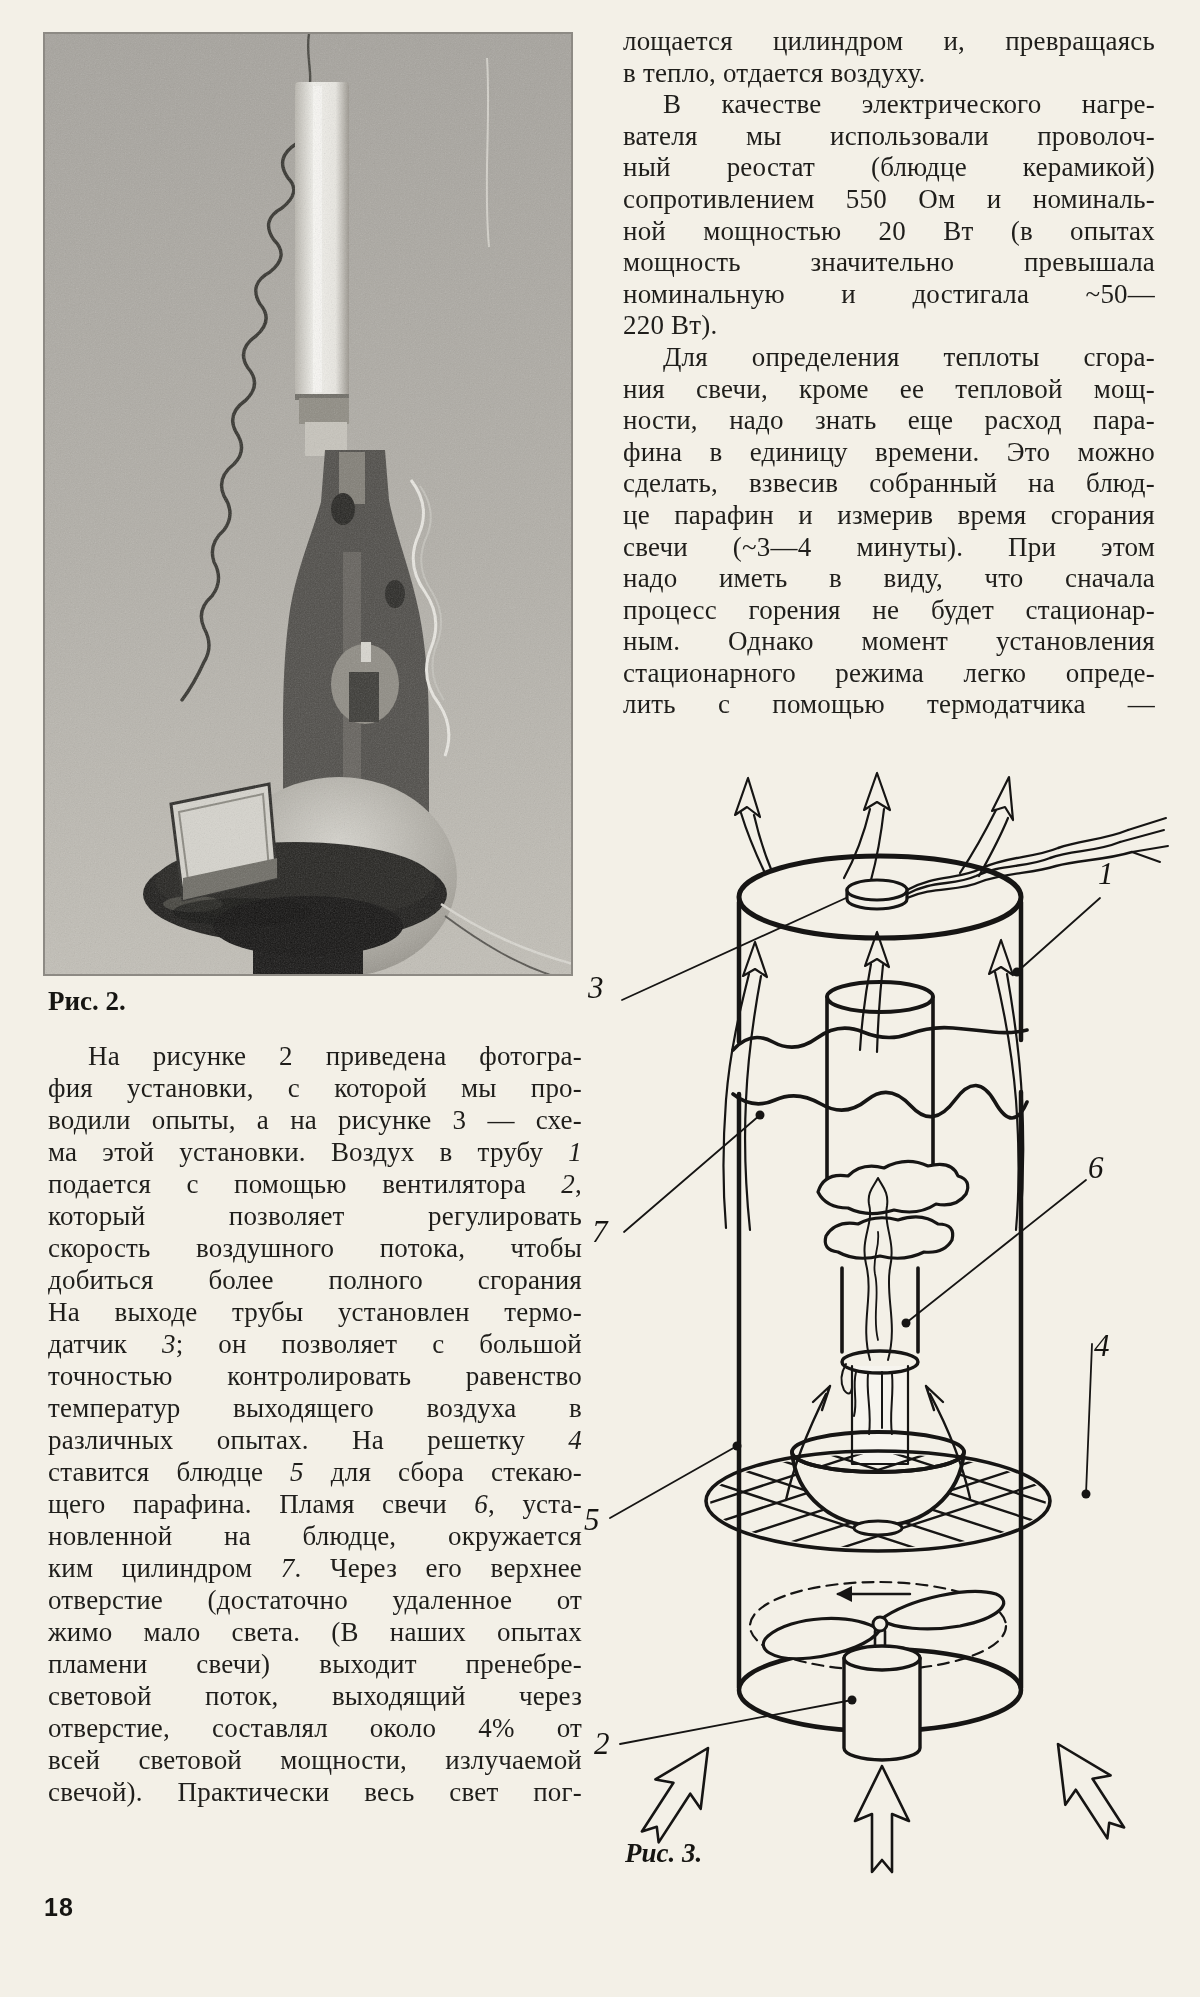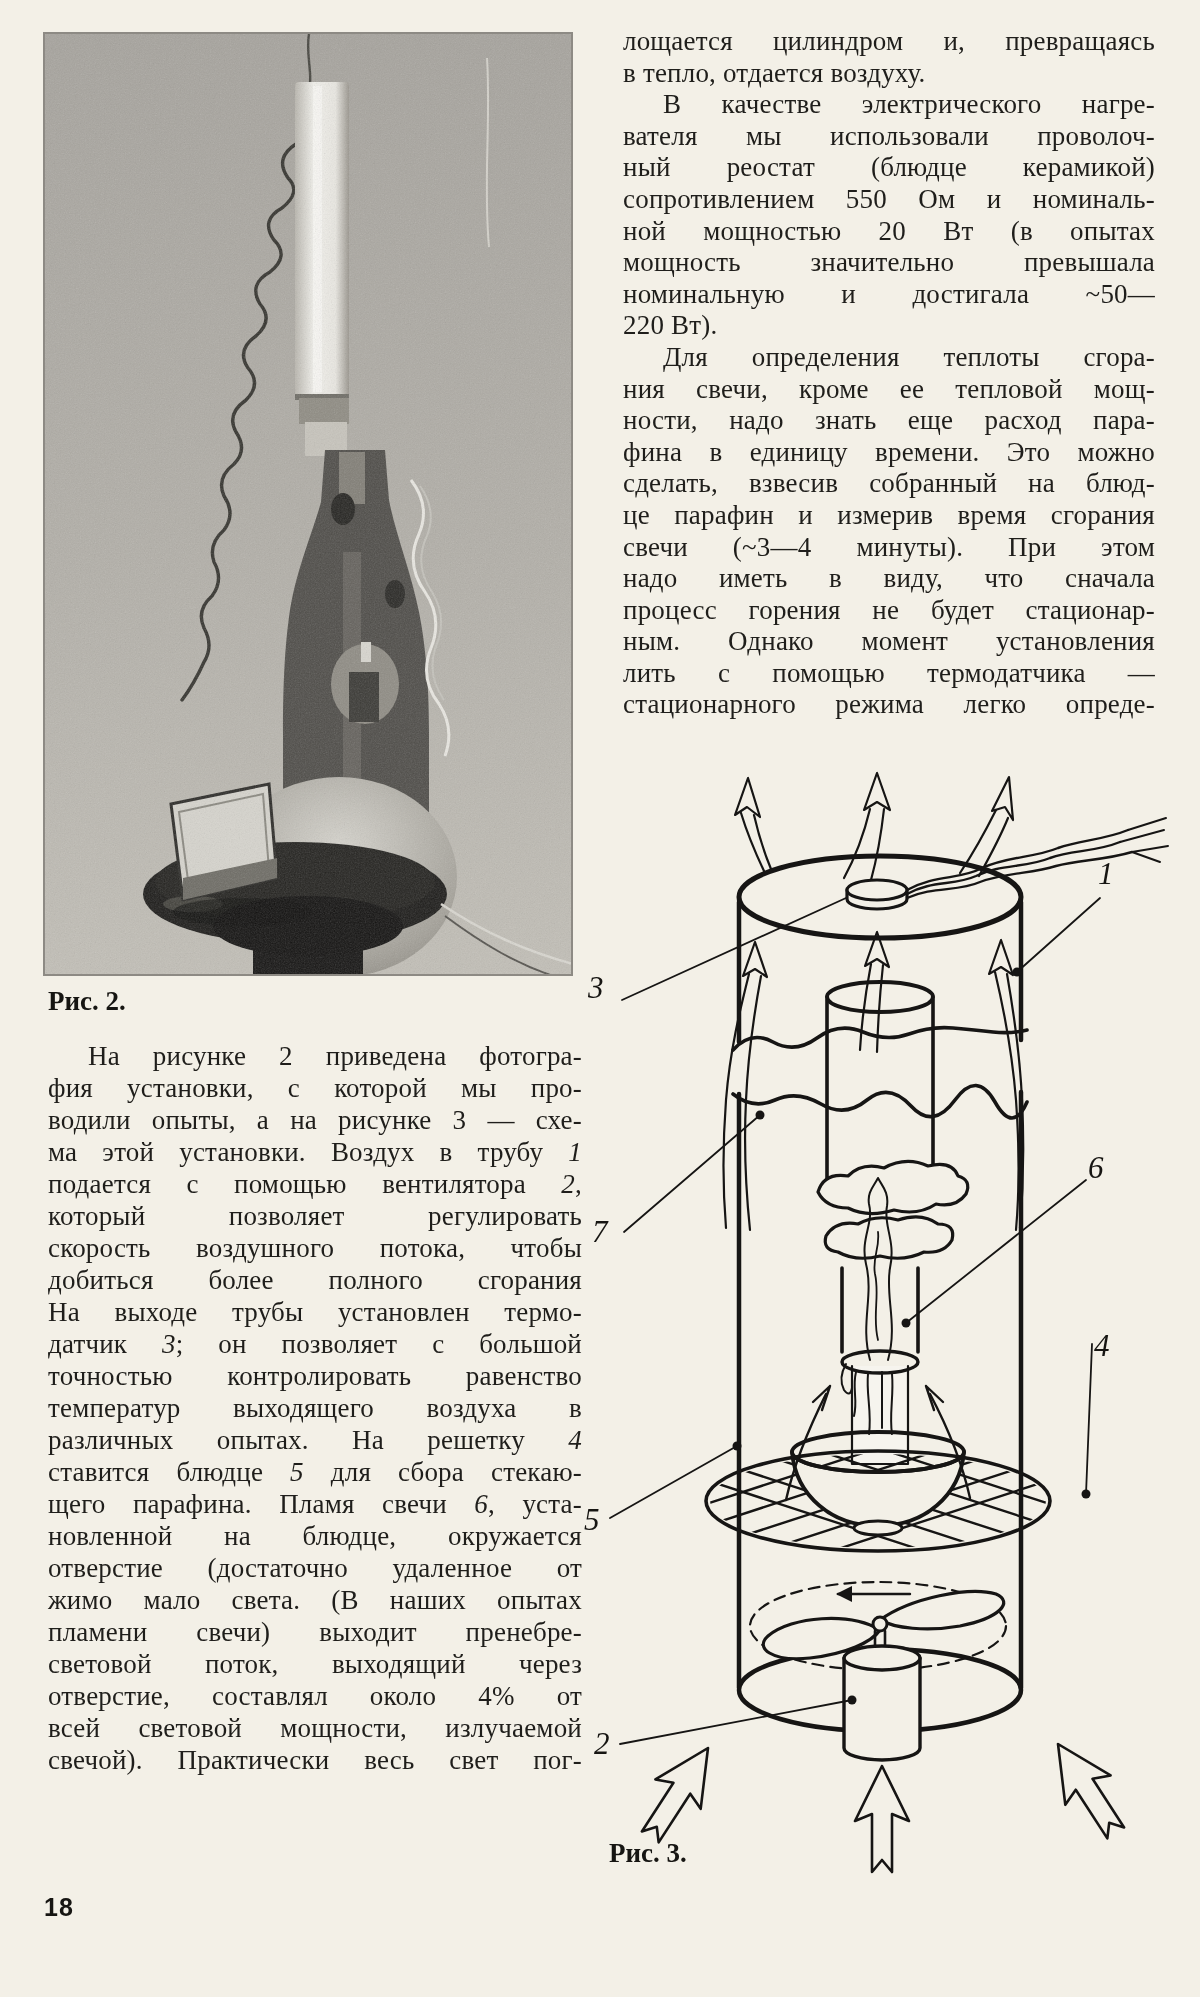--- a/index.html
+++ b/index.html
@@ -13,21 +13,21 @@
   .col-left{left:48px;top:1040px;width:534px;}
   .col-right{left:623px;top:26px;width:532px;}
   .tline{height:32px;line-height:32px;text-align:justify;text-align-last:justify;
          white-space:nowrap0;letter-spacing:0.2px;}
   .col-right .tline{height:31.6px;line-height:31.6px;}
   .tline.ind{padding-left:40px;}
   .tline.end{text-align-last:left;}
   .tline i{font-style:italic;}
   .cap{position:absolute;font-weight:bold;font-size:27px;color:#161512;}
   .cap2{left:48px;top:986px;}
-  .cap3{left:609px;top:1838px;}
+  .cap3{left:625px;top:1838px;font-style:italic;}
   .pagenum{position:absolute;left:44px;top:1886px;font-weight:bold;font-size:25px;
            font-family:"Liberation Sans",sans-serif;letter-spacing:1px;color:#161512;margin-top:7px;}
   .dlabel{position:absolute;font-style:italic;font-size:31px;color:#161512;
           font-family:"Liberation Serif",serif;}
   #lab1{left:1098px;top:856px;}
   #lab3{left:588px;top:970px;}
   #lab7{left:592px;top:1214px;}
   #lab6{left:1088px;top:1150px;}
   #lab4{left:1094px;top:1328px;}
   #lab5{left:584px;top:1502px;}
@@ -123,20 +123,21 @@
       <div class="tline">скорость воздушного потока, чтобы</div>
       <div class="tline">добиться более полного сгорания</div>
       <div class="tline">На выходе трубы установлен термо-</div>
       <div class="tline">датчик <i>3</i>; он позволяет с большой</div>
       <div class="tline">точностью контролировать равенство</div>
       <div class="tline">температур выходящего воздуха в</div>
       <div class="tline">различных опытах. На решетку <i>4</i></div>
       <div class="tline">ставится блюдце <i>5</i> для сбора стекаю-</div>
       <div class="tline">щего парафина. Пламя свечи <i>6</i>, уста-</div>
       <div class="tline">новленной на блюдце, окружается</div>
+      <div class="tline">ким цилиндром <i>7</i>. Через его верхнее</div>
       <div class="tline">отверстие (достаточно удаленное от</div>
       <div class="tline">жимо мало света. (В наших опытах</div>
       <div class="tline">пламени свечи) выходит пренебре-</div>
       <div class="tline">световой поток, выходящий через</div>
       <div class="tline">отверстие, составлял около 4% от</div>
       <div class="tline">всей световой мощности, излучаемой</div>
       <div class="tline">свечой). Практически весь свет пог-</div>
     </div>
   <div class="col col-right">
       <div class="tline">лощается цилиндром и, превращаясь</div>
@@ -152,22 +153,22 @@
       <div class="tline ind">Для определения теплоты сгора-</div>
       <div class="tline">ния свечи, кроме ее тепловой мощ-</div>
       <div class="tline">ности, надо знать еще расход пара-</div>
       <div class="tline">фина в единицу времени. Это можно</div>
       <div class="tline">сделать, взвесив собранный на блюд-</div>
       <div class="tline">це парафин и измерив время сгорания</div>
       <div class="tline">свечи (~3—4 минуты). При этом</div>
       <div class="tline">надо иметь в виду, что сначала</div>
       <div class="tline">процесс горения не будет стационар-</div>
       <div class="tline">ным. Однако момент установления</div>
+      <div class="tline">стационарного режима легко опреде-</div>
       <div class="tline">лить с помощью термодатчика —</div>
-      <div class="tline">стационарного режима легко опреде-</div>
     </div>
 
   <svg class="diagram" width="620" height="1320" viewBox="0 0 620 1320" fill="none" stroke="#161514" stroke-linecap="round" stroke-linejoin="round">
     <defs>
       <clipPath id="gclip">
           <ellipse cx="298" cy="921" rx="168" ry="47"></ellipse>
         </clipPath>
     </defs>
 
     <g stroke-width="2.2">

